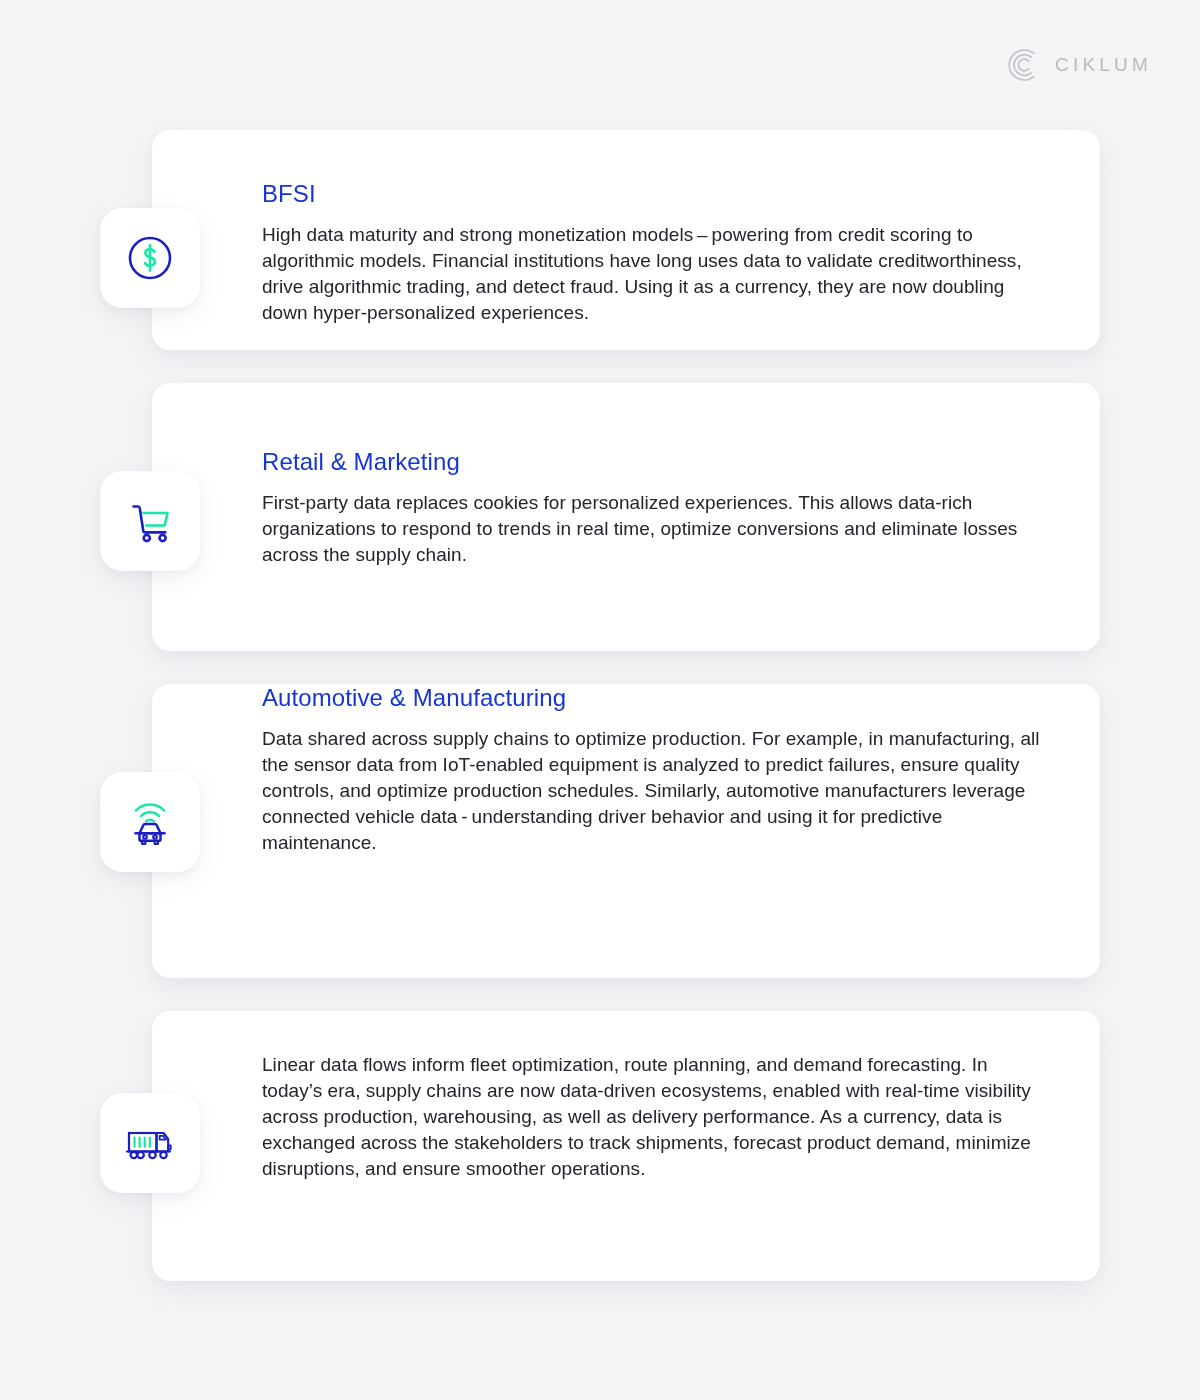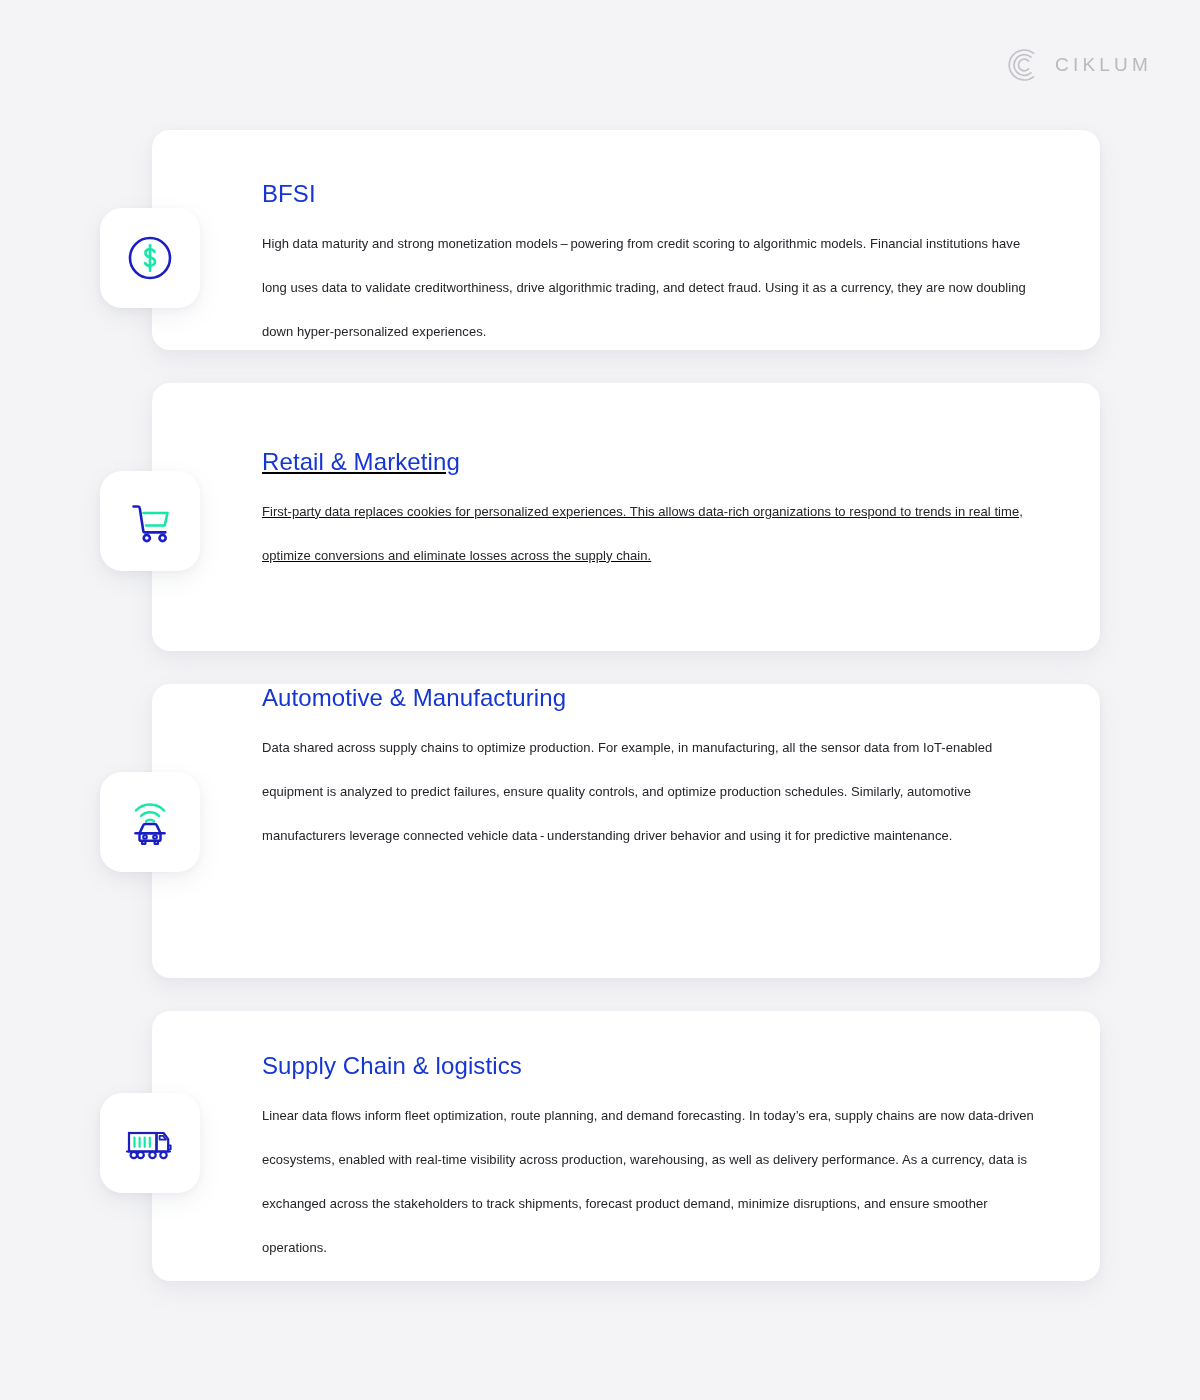--- a/index.html
+++ b/index.html
@@ -55,41 +55,41 @@
   .card-inner {
     padding-left: 110px;
     padding-right: 54px;
   }
 
   
   .card-1 { height: 220px; }
   .card-1 .card-inner { padding-top: 50px; }
 
   .card-2 { height: 268px; }
-  .card-2 .card-inner { padding-top: 65px; text-decoration: underline; }
+  .card-2 .card-inner { padding-top: 65px; }
 
   .card-3 { height: 294px; }
   .card-3 .card-inner { }
 
   .card-4 { height: 270px; }
   .card-4 .card-inner { padding-top: 41px; }
 
   .card-title {
     color: #1636d4;
     font-size: 24px;
     font-weight: 400;
     line-height: 1.2;
     margin-bottom: 13px;
     letter-spacing: 0.1px;
   }
 
   .card-body {
     color: #23252b;
-    font-size: 13px;
-    line-height: 44px;
+    font-size: 19px;
+    line-height: 26px;
     font-weight: 400;
     letter-spacing: 0.05px;
     max-width: 790px;
   }
 
   
   .icon-tile {
     position: absolute;
     left: -52px;
     width: 100px;
@@ -191,18 +191,17 @@
           <path d="M13.5 23.6v9.2M18.6 23.6v9.2M23.7 23.6v9.2M28.8 23.6v9.2" fill="none" stroke="#15e8a6" stroke-width="2.2" stroke-linecap="round"></path>
           <circle cx="12.8" cy="41" r="3.2" fill="none" stroke="#1a1fc4" stroke-width="2.2"></circle>
           <circle cx="19.6" cy="41" r="3.2" fill="none" stroke="#1a1fc4" stroke-width="2.2"></circle>
           <circle cx="31.5" cy="41" r="3.2" fill="none" stroke="#1a1fc4" stroke-width="2.2"></circle>
           <circle cx="42.5" cy="41" r="3.2" fill="none" stroke="#1a1fc4" stroke-width="2.2"></circle>
           <path d="M47.3 31.3h2.4v4h-2.4z" fill="none" stroke="#1a1fc4" stroke-width="1.8" stroke-linejoin="round"></path>
         </svg>
       </span>
     </div>
     <div class="card-inner">
-      <h2 class="card-title">Supply Chain &amp; logistics</h2>
       <p class="card-body">Linear data flows inform fleet optimization, route planning, and demand forecasting. In today’s era, supply chains are now data-driven ecosystems, enabled with real-time visibility across production, warehousing, as well as delivery performance. As a currency, data is exchanged across the stakeholders to track shipments, forecast product demand, minimize disruptions, and ensure smoother operations.</p>
     </div>
   </section>
 
 </div>
 
 </body></html>

